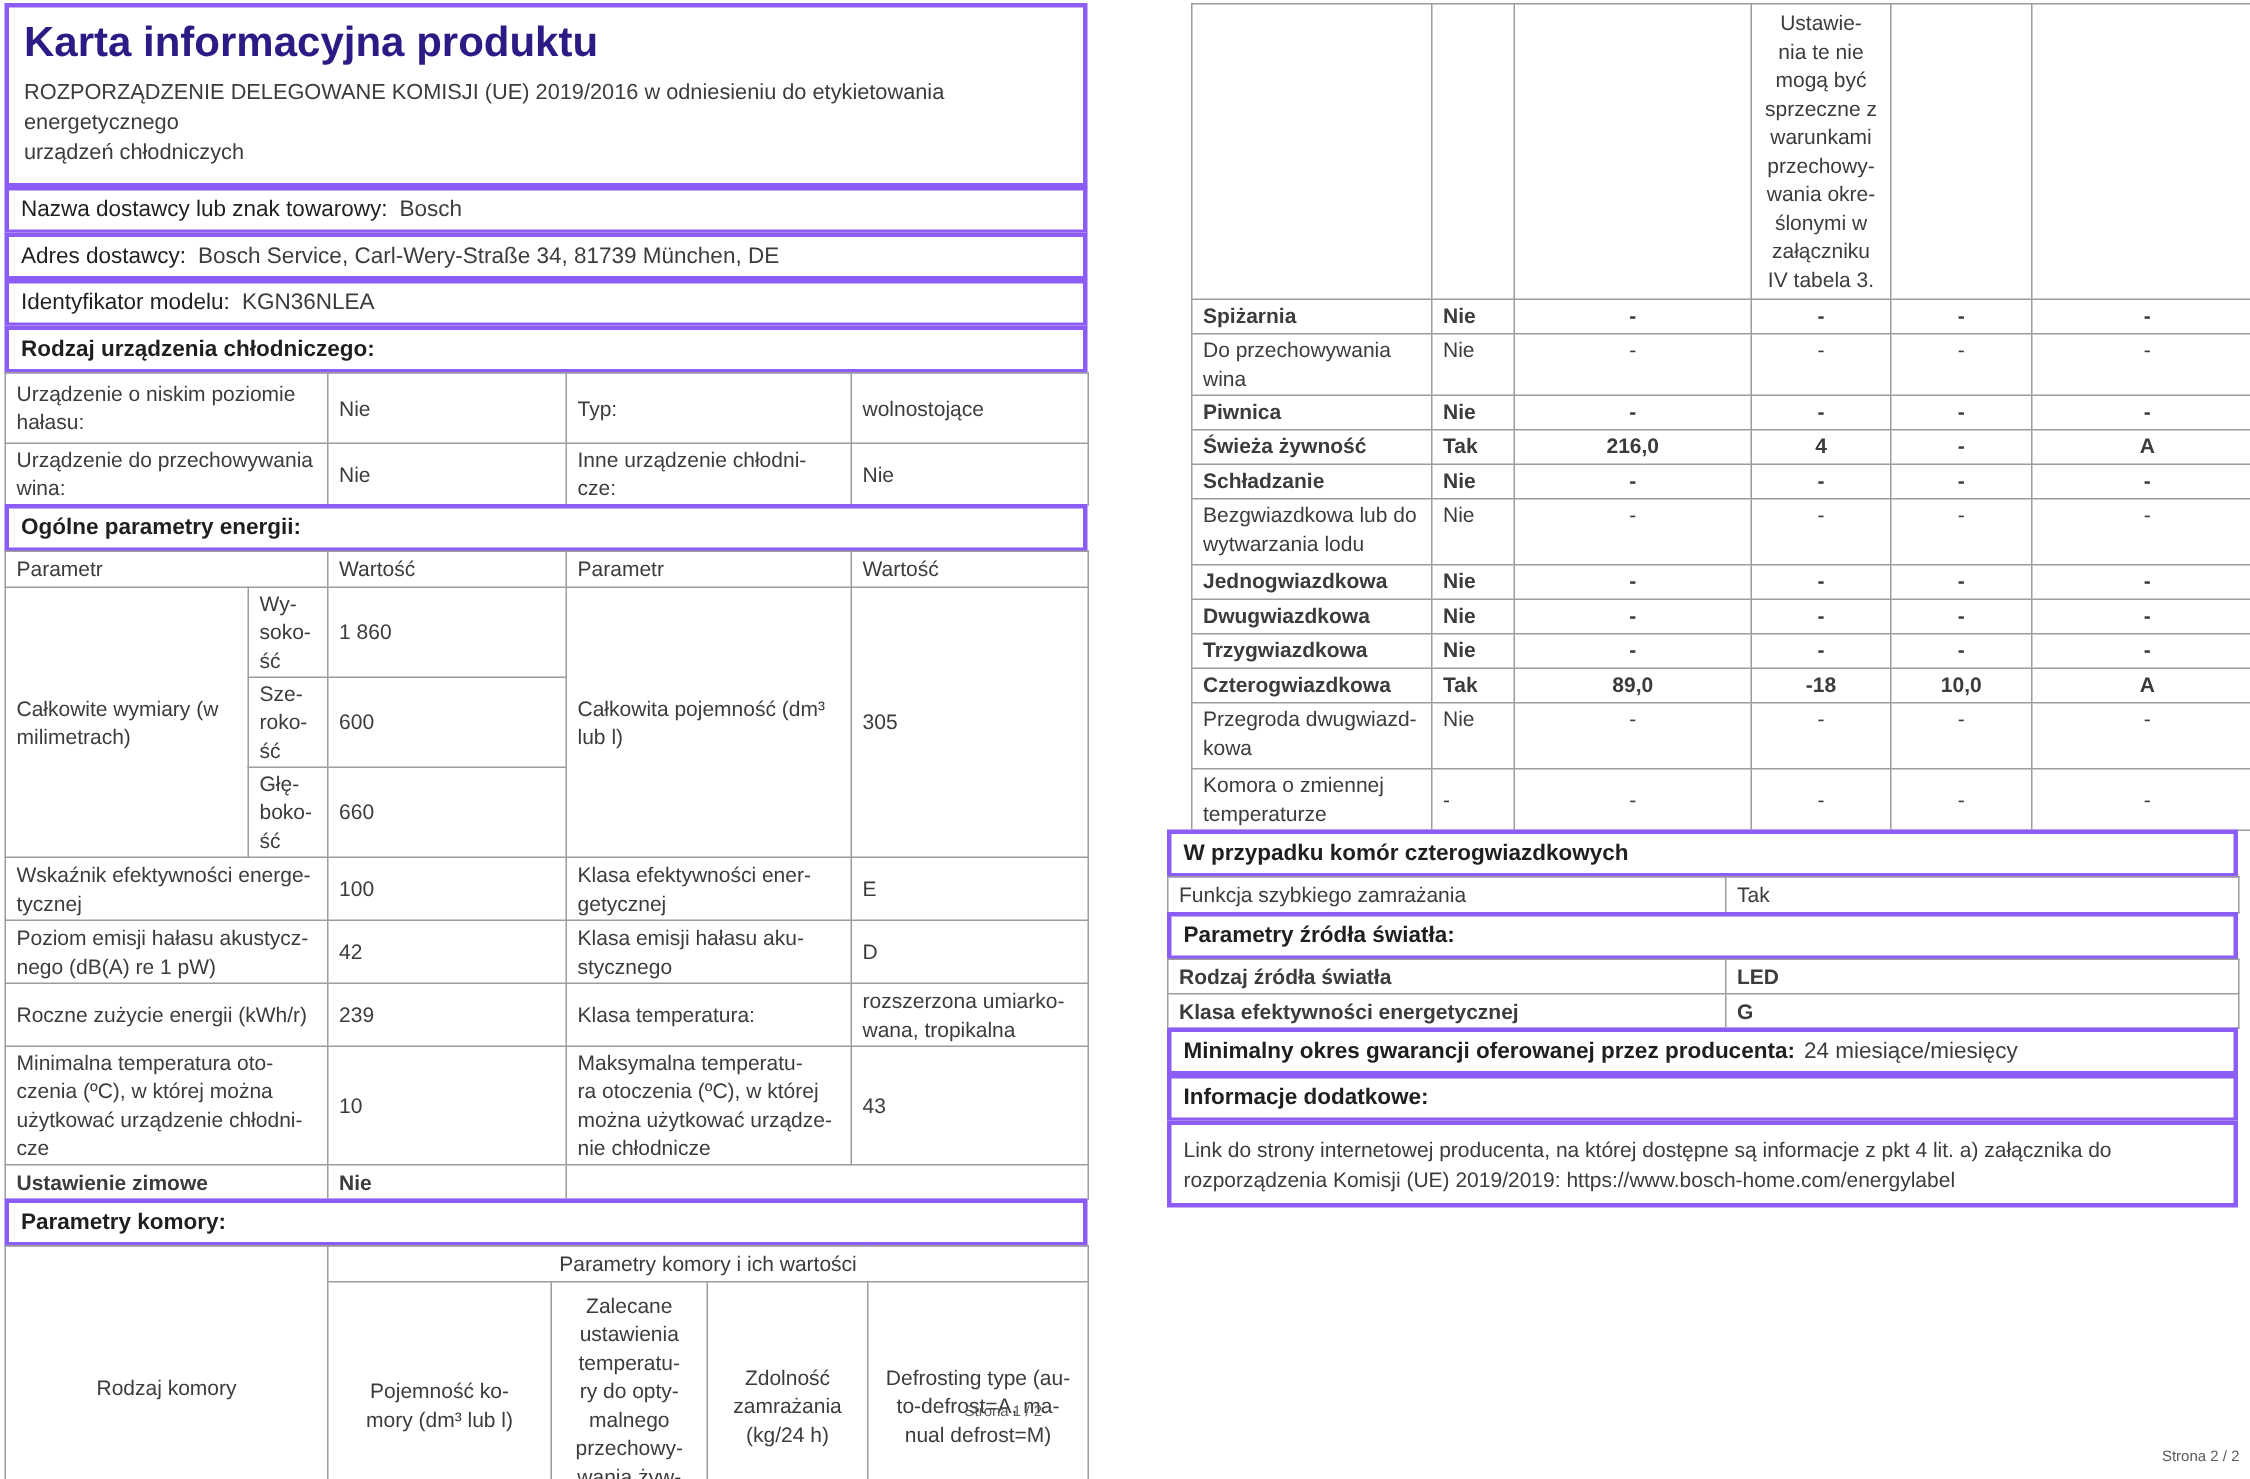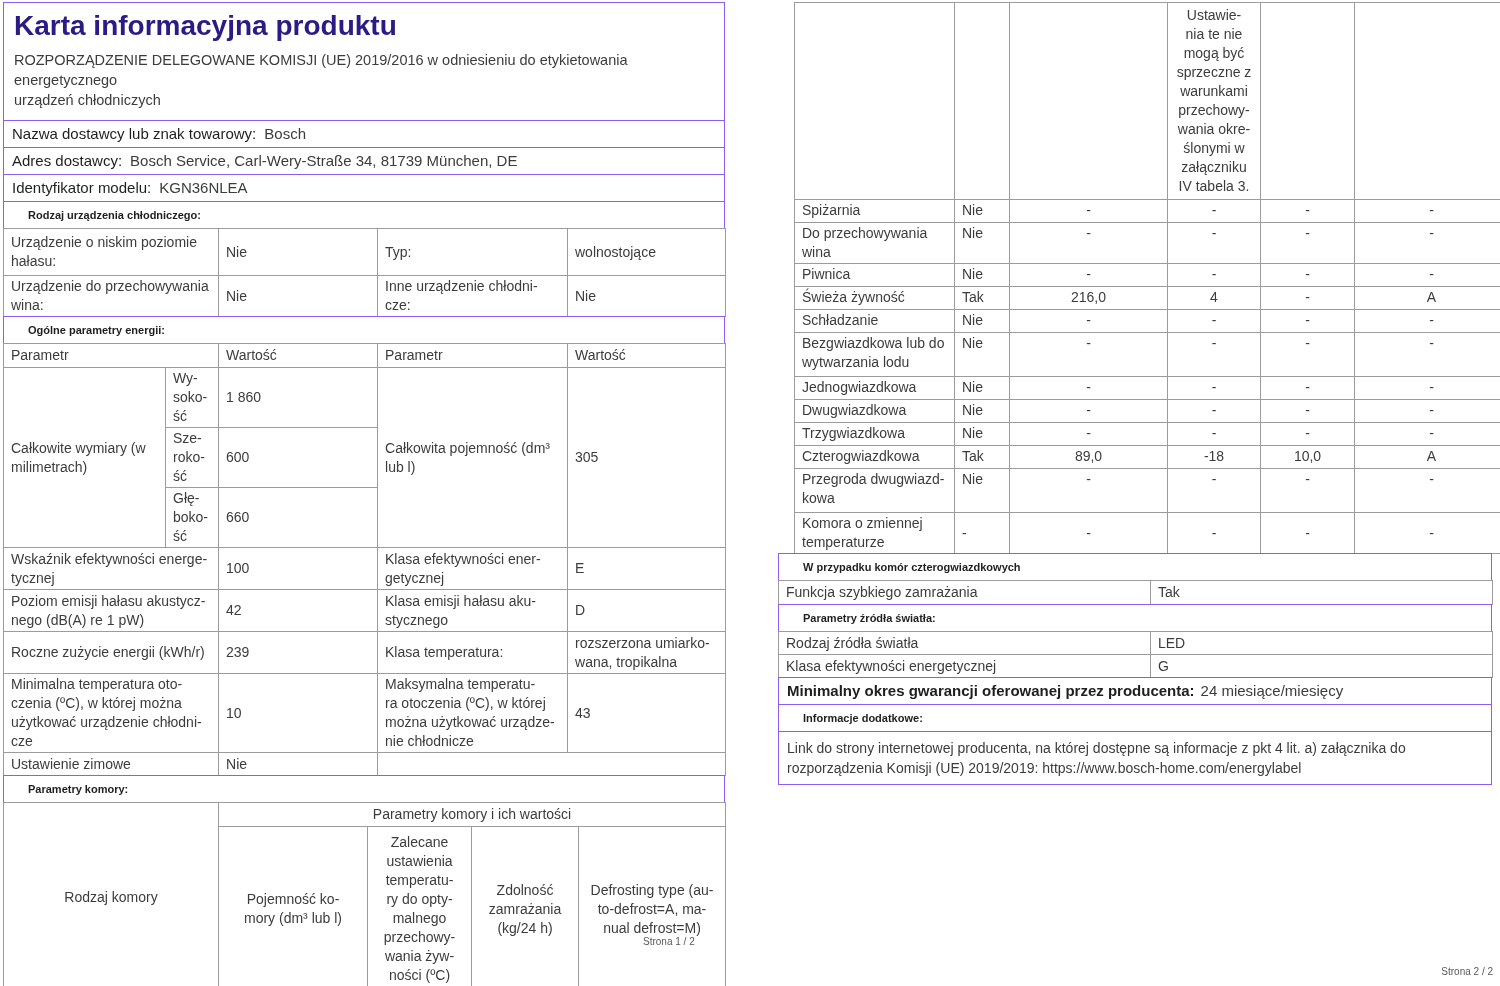--- a/index.html
+++ b/index.html
@@ -1,34 +1,34 @@
 <!DOCTYPE html>
 <html><head>
 <meta charset="utf-8">
 <style>
   html,body{margin:0;padding:0;background:#ffffff;}
   body{width:1500px;height:986px;position:relative;font-family:"Liberation Sans",sans-serif;color:#3c3c3c;}
   .page{position:absolute;top:2px;}
   #page1{left:3px;width:722px;}
   #page2{left:778px;width:714px;}
-  .blk{border:1px solid #8b5cf6;margin-top:-1px;background:#fff;box-sizing:border-box;}
+  .blk{border:3px solid #8b5cf6;margin-top:-1px;background:#fff;box-sizing:border-box;}
   .blk.first{margin-top:0;}
   .titleblk{padding:6px 10px 10px 10px;}
   .doc-title{font-size:28px;font-weight:bold;color:#2b1b85;letter-spacing:0px;line-height:34px;}
   .doc-sub{font-size:14.5px;line-height:20px;margin-top:7px;white-space:pre-line;color:#3c3c3c;}
   .inforow{padding:3px 8px;font-size:15px;line-height:20px;}
   .inforow .lbl{font-weight:normal;color:#1f1f1f;}
   .inforow .val{margin-left:8px;}
-  .hdrrow{padding:3px 24px;font-size:11px;line-height:20px;font-weight:bold;color:#1f1f1f;}
+  .hdrrow{padding:3px 8px;font-size:15px;line-height:20px;font-weight:bold;color:#1f1f1f;}
   table{border-collapse:collapse;table-layout:fixed;width:100%;margin-top:-1px;font-size:14px;}
   td{border:1px solid #9c9c9c;padding:1px 7px;vertical-align:middle;line-height:19px;word-wrap:break-word;}
   .pre{white-space:pre-line;}
   .c{text-align:center;}
   .vt{vertical-align:top;}
-  tr.h22 td{height:20px;}
+  tr.h22 td{height:20px;font-weight:bold;}
   tr.h23 td{height:21px;}
   tr.h40 td{height:38px;}
   tr.h41 td{height:39px;}
   tr.h43 td{height:41px;}
   tr.h46 td{height:44px;}
   tr.h59 td{height:57px;}
   tr.h78 td{height:76px;margin-left:28px;}
   tr.h164 td{height:162px;}
   tr.h192 td{height:190px;}
   .nobot td{border-bottom:none;}

